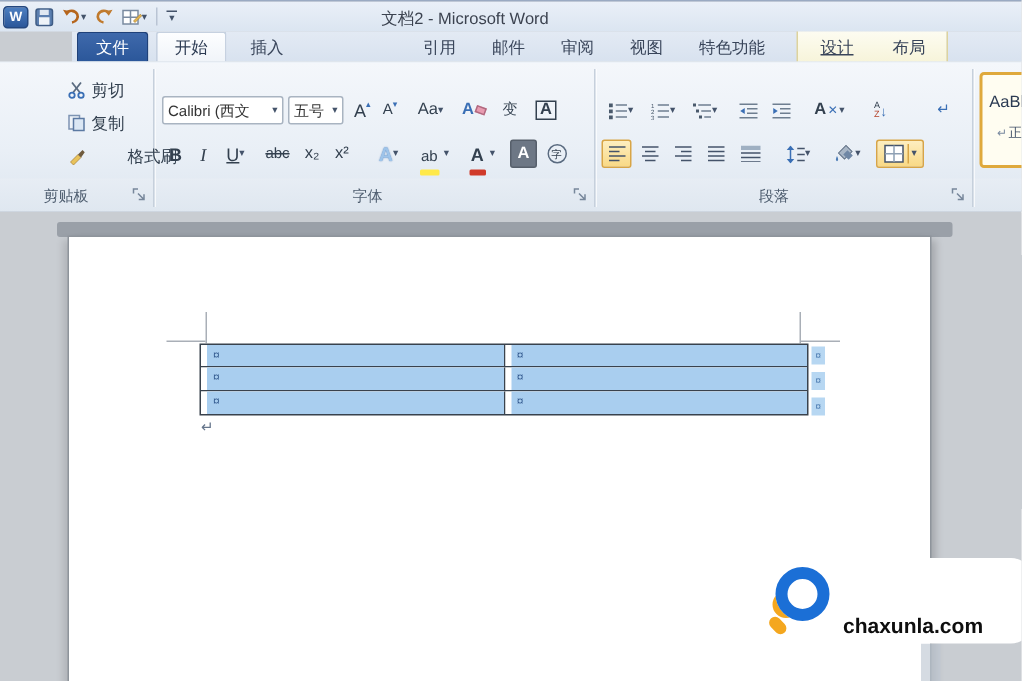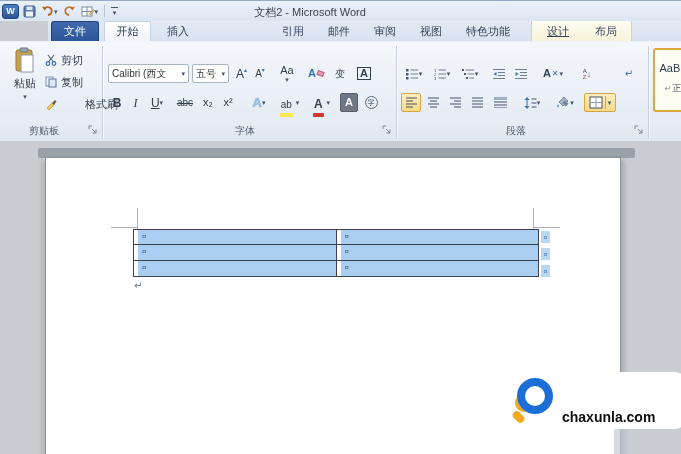--- a/index.html
+++ b/index.html
@@ -155,29 +155,20 @@
     <div class="tab" style="left:487px;width:46px;text-decoration:underline;">设计</div>
     <div class="tab" style="left:536px;width:44px;">布局</div>
   </div>
 
   <div class="ribbon">
     <div class="lblstrip"></div>
     <div class="vsep" style="left:102px;"></div>
     <div class="vsep" style="left:396px;"></div>
     <div class="vsep" style="left:648px;"></div>
 
-    <div class="bigbtn" style="left:6px;top:5px;width:38px;">
-      <svg width="22" height="27" viewBox="0 0 22 27">
-        <rect x="2" y="3" width="16" height="21" rx="2" fill="#c8a24a" stroke="#96783a"></rect>
-        <rect x="6" y="1" width="8" height="4" rx="1" fill="#9aa4ae" stroke="#6f7881"></rect>
-        <rect x="7" y="8" width="12" height="17" fill="#fff" stroke="#8c96a2"></rect>
-      </svg>
-      <span style="margin-top:2px;">粘贴</span>
-      <span class="caret" style="margin-top:2px;">▾</span>
-    </div>
     <div class="sbtn" style="left:45px;top:9px;">
       <svg width="12" height="12" viewBox="0 0 12 12">
         <line x1="3" y1="1" x2="8.5" y2="8" stroke="#5a6b80" stroke-width="1.2"></line>
         <line x1="9" y1="1" x2="3.5" y2="8" stroke="#5a6b80" stroke-width="1.2"></line>
         <circle cx="3" cy="9.5" r="1.8" fill="none" stroke="#3a6fb5" stroke-width="1.2"></circle>
         <circle cx="9" cy="9.5" r="1.8" fill="none" stroke="#3a6fb5" stroke-width="1.2"></circle>
       </svg>
       <span>剪切</span>
     </div>
     <div class="sbtn" style="left:45px;top:31px;">
@@ -211,21 +202,21 @@
       <span class="caret">▾</span>
     </div>
     <div class="rbtn" style="left:233px;top:22px;width:17px;">
       <span class="glyph" style="font-size:12px;">A</span>
         <span style="font-size:6px;color:#3a6fb5;margin-top:-8px;">▴</span>
     </div>
     <div class="rbtn" style="left:252px;top:22px;width:16px;">
       <span class="glyph" style="font-size:10px;">A</span>
         <span style="font-size:6px;color:#3a6fb5;margin-top:-8px;">▾</span>
     </div>
-    <div class="rbtn" style="left:274px;top:22px;width:26px;flex-direction:column;">
+    <div class="rbtn" style="left:274px;top:22px;width:26px;">
       <span class="glyph">Aa</span>
         <span class="caret">▾</span>
     </div>
     <div class="rbtn" style="left:306px;top:22px;width:20px;">
       <span class="glyph" style="color:#3a6fb5;font-weight:bold;">A</span>
       <span style="width:7px;height:5px;background:#e89bb0;border:1px solid #b06a80;margin-left:1px;transform:rotate(20deg);"></span>
     </div>
     <div class="rbtn" style="left:330px;top:22px;width:20px;">
       <span class="glyph" style="font-size:10px;">变</span>
     </div>

